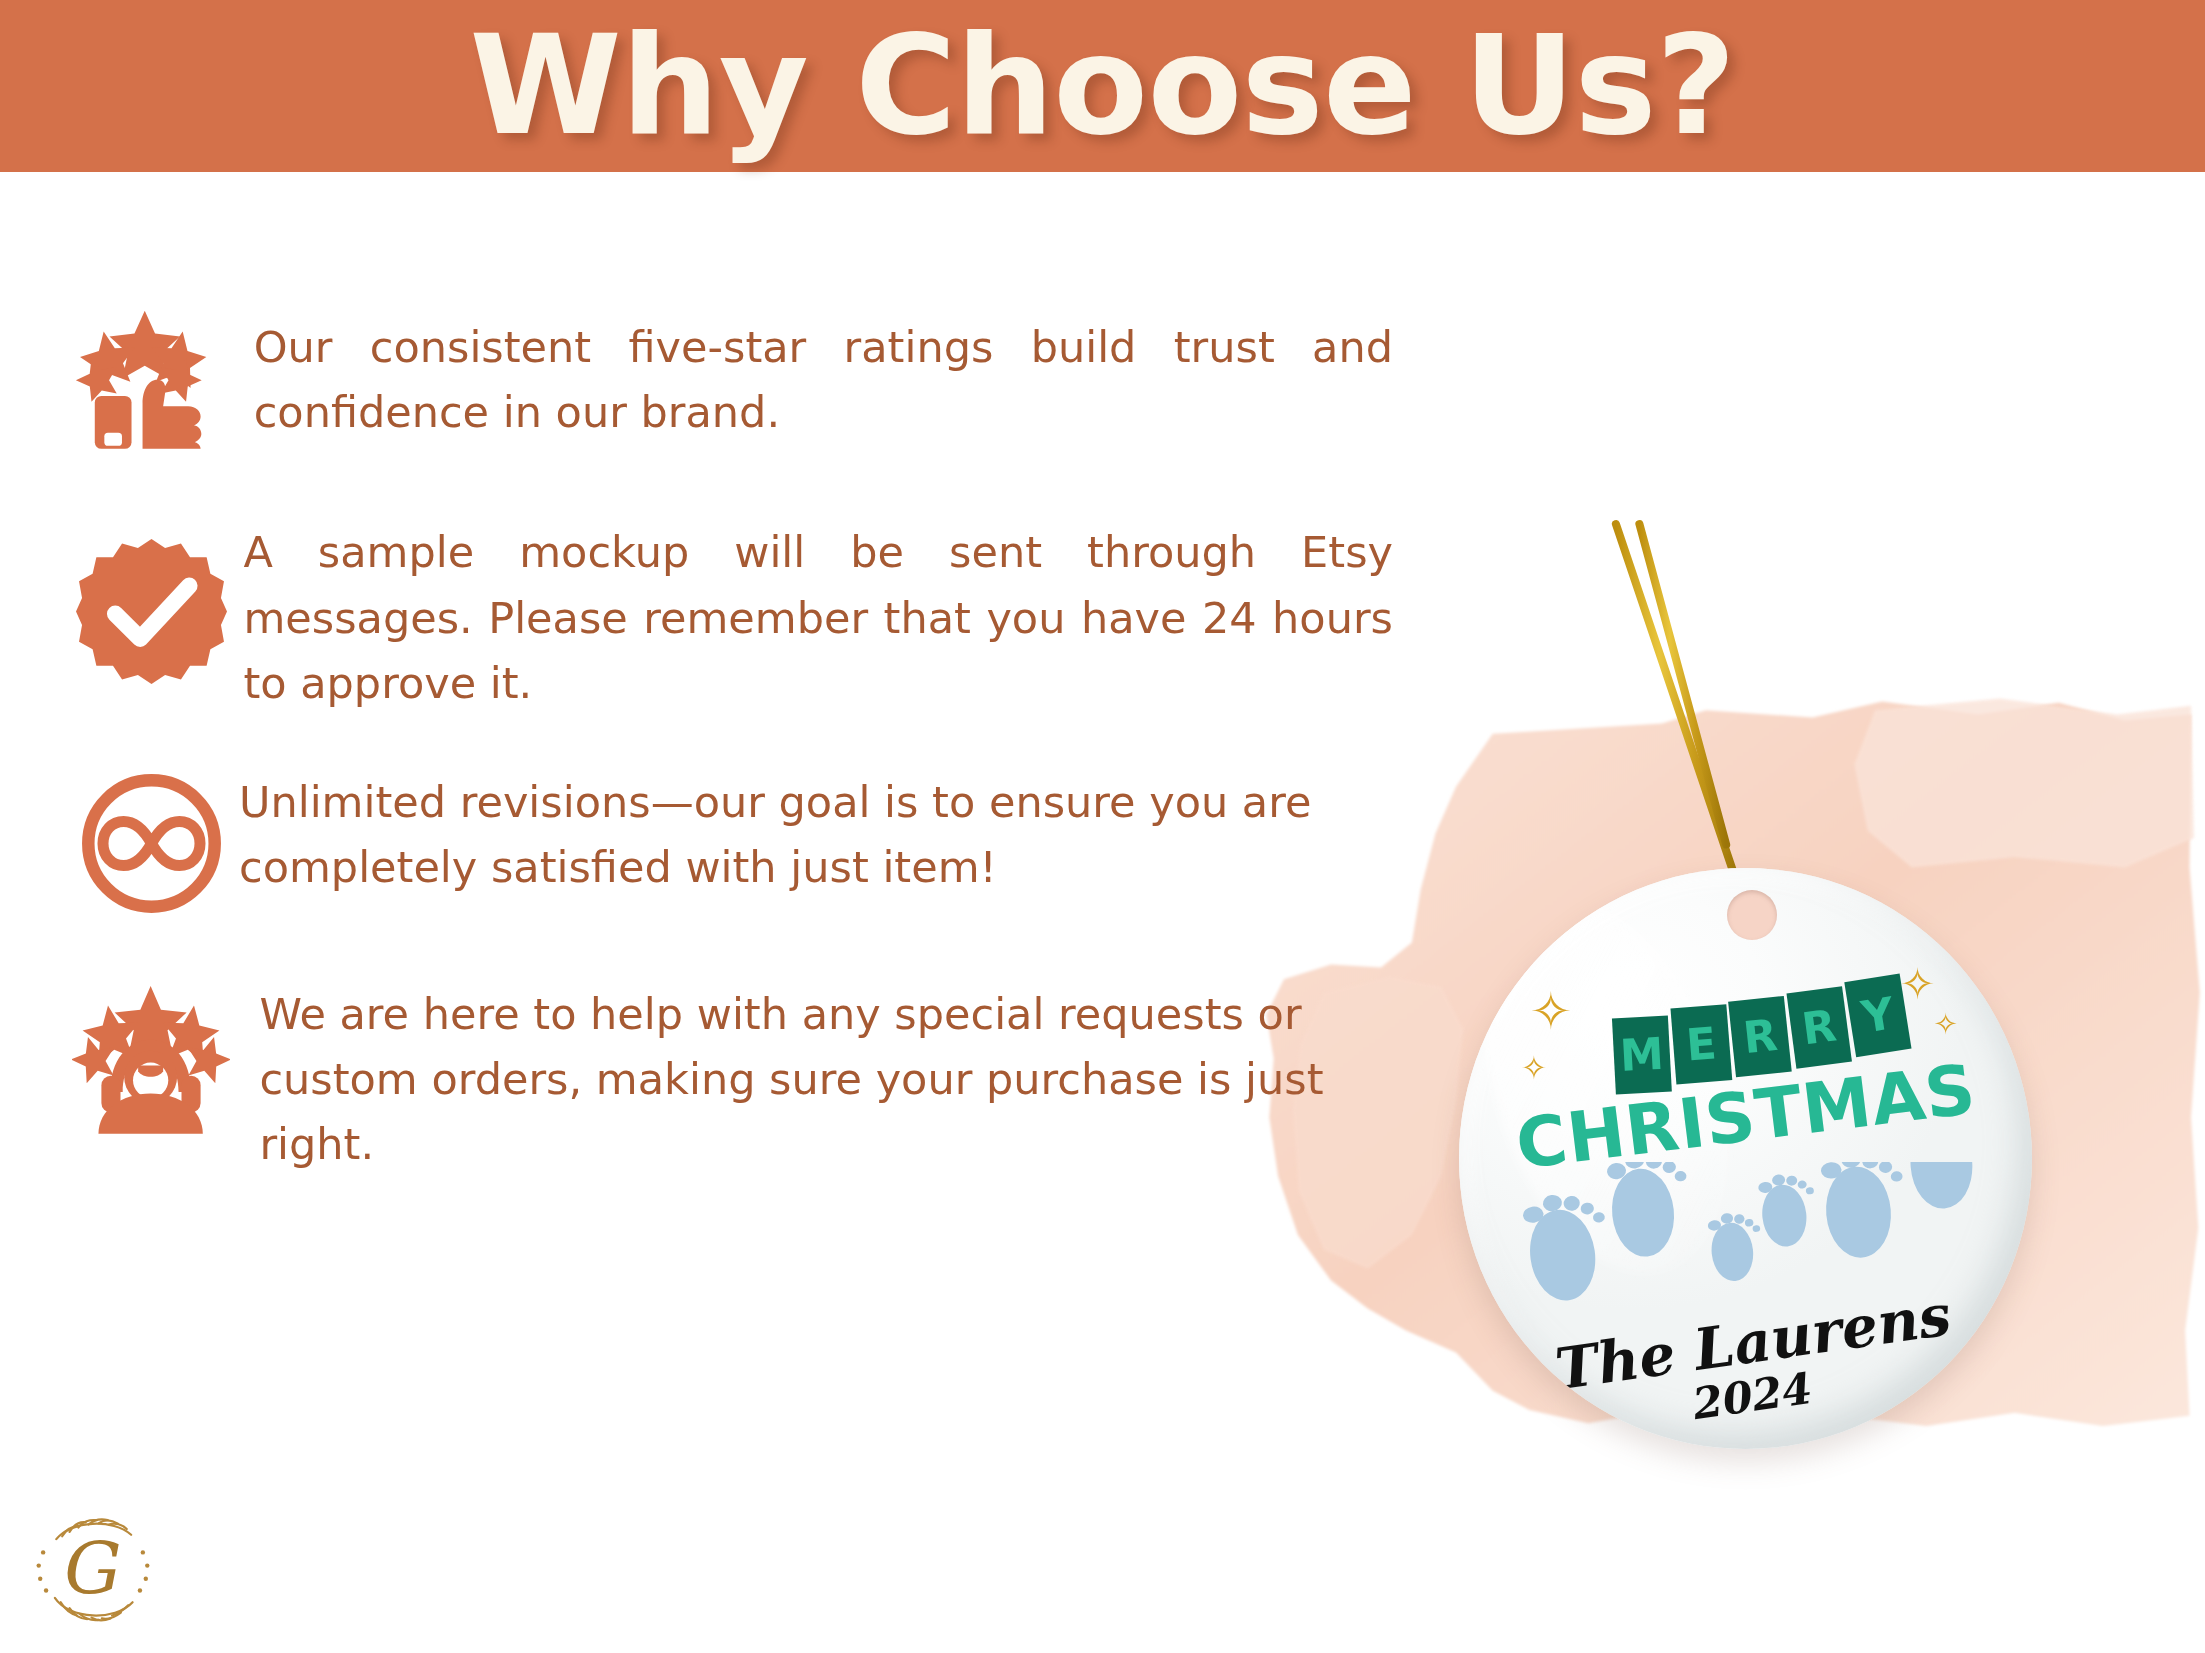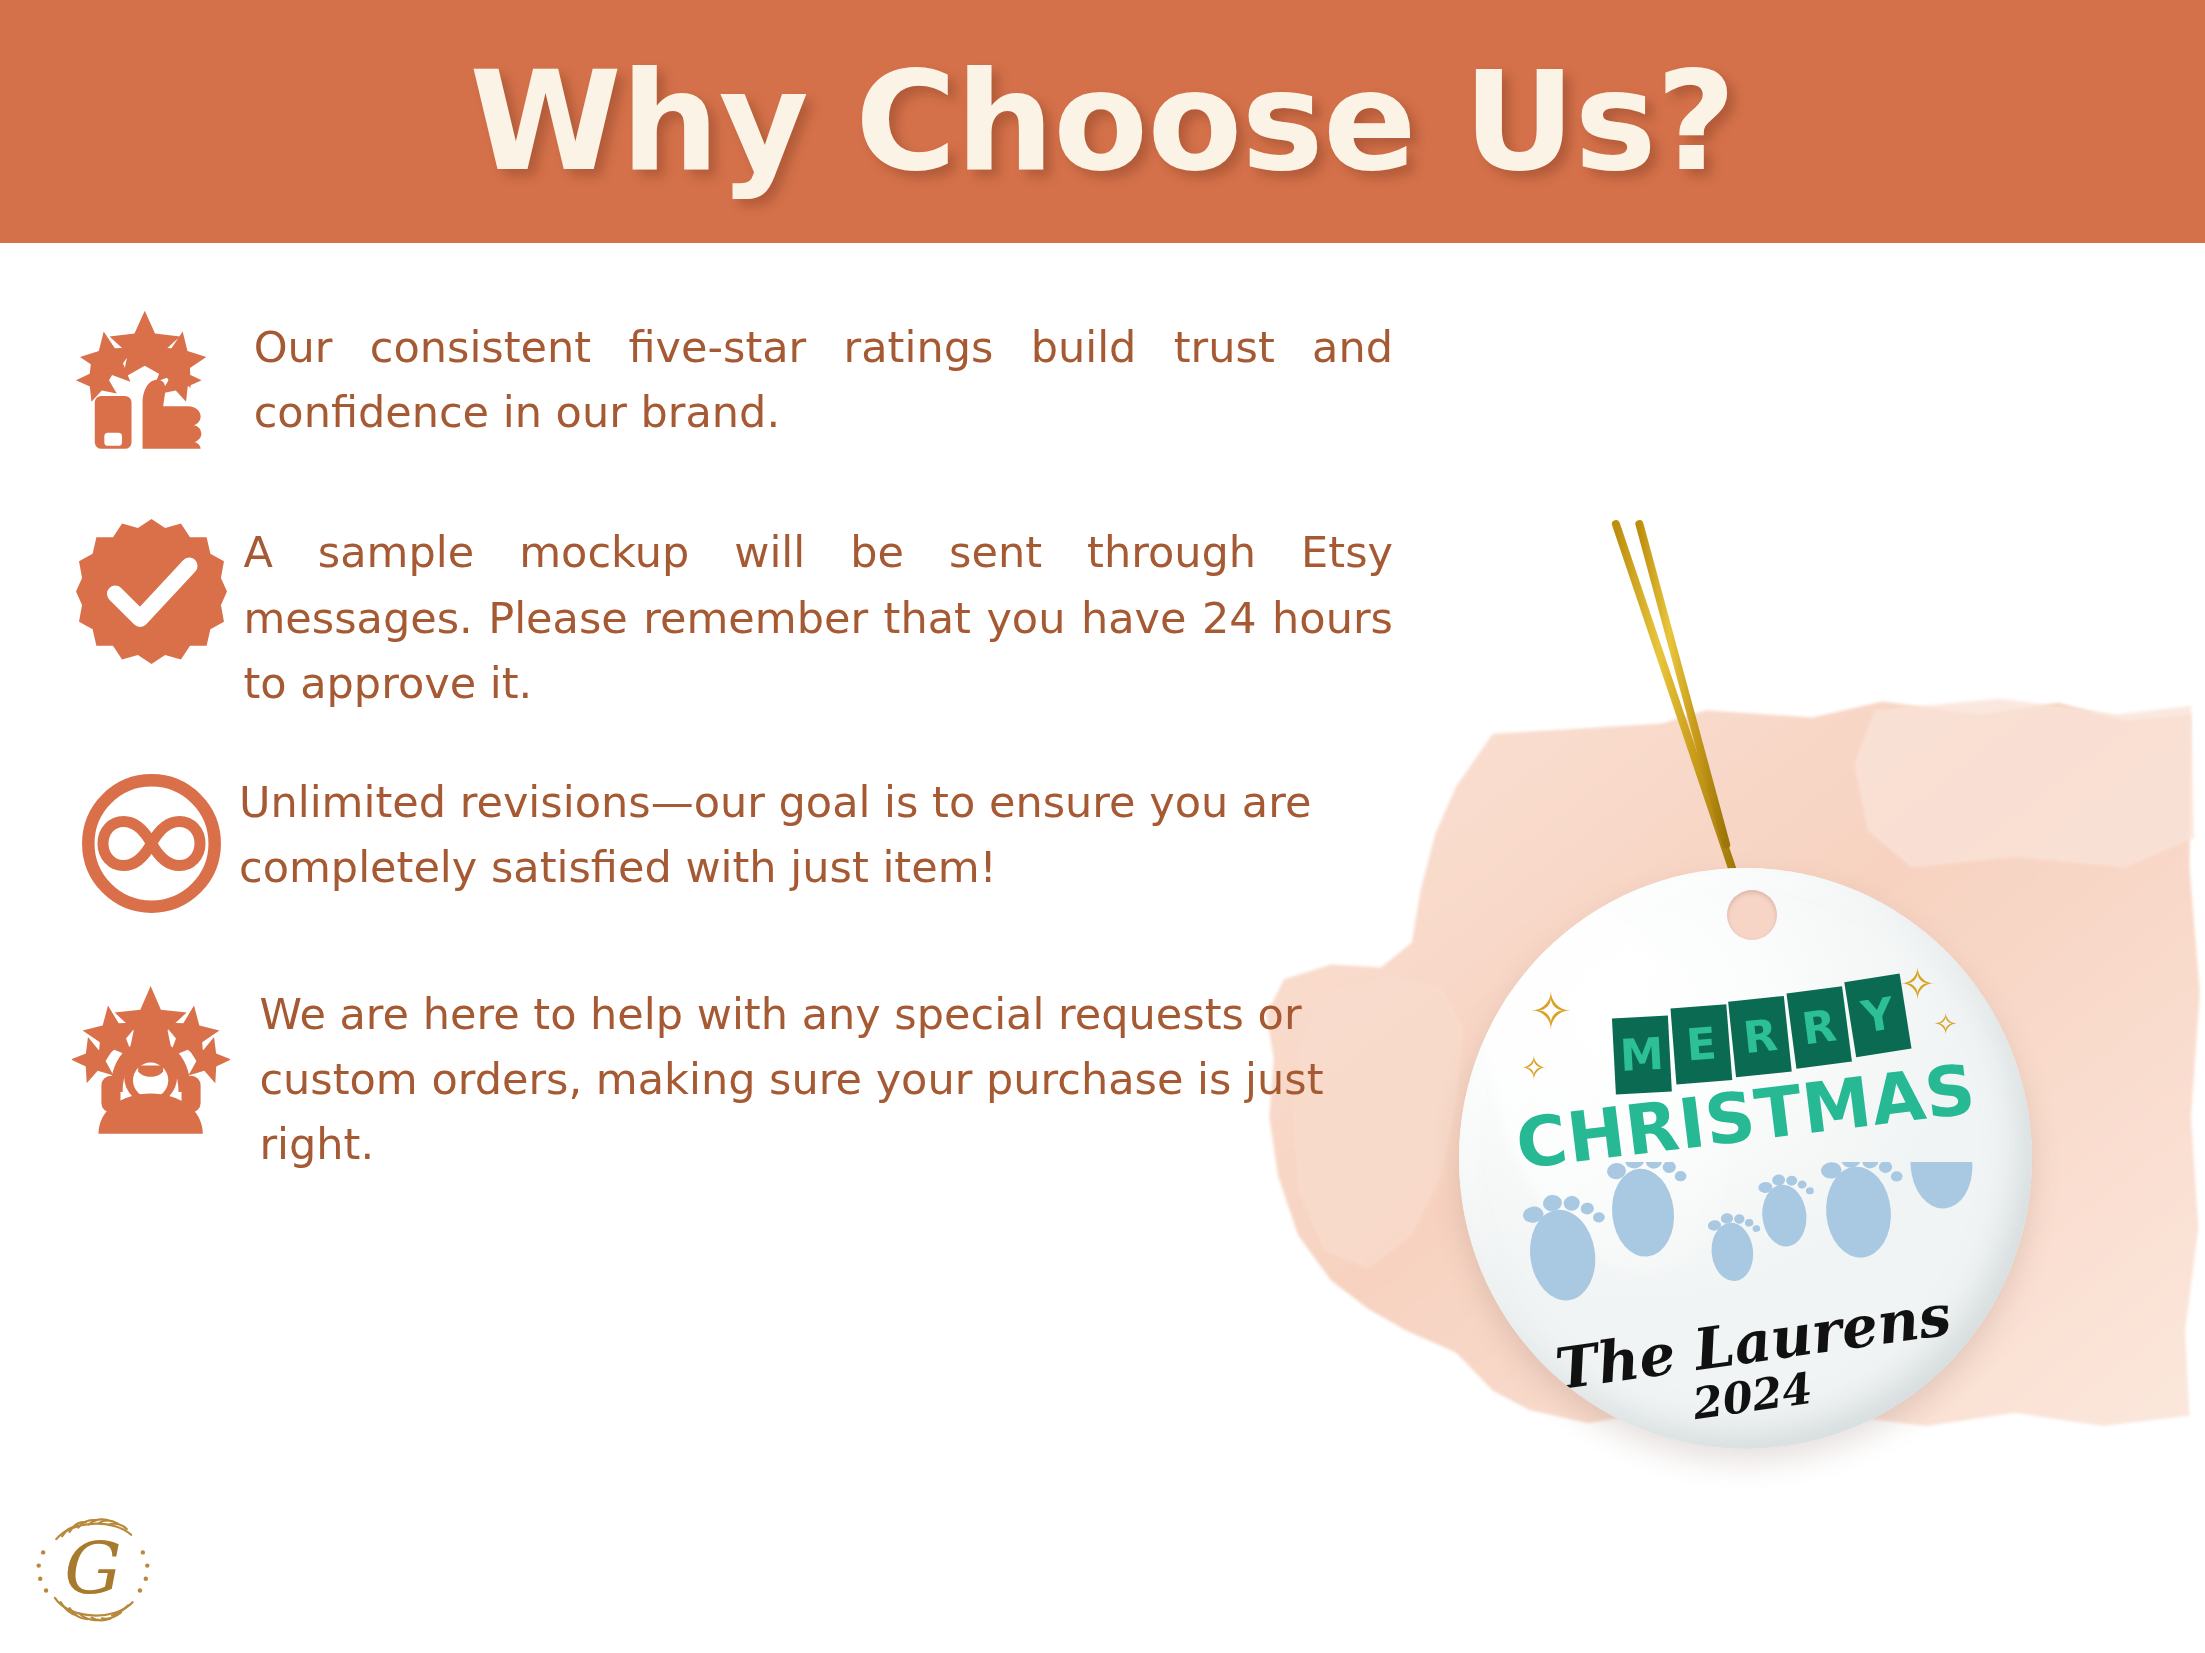--- a/index.html
+++ b/index.html
@@ -8,21 +8,21 @@
     background:#ffffff;
     font-family:"Liberation Sans", sans-serif;
     position:relative;
     overflow:hidden;
   }
 
   
   .header {
     position:absolute;
     left:0; top:0;
-    width:2205px; height:243px;
+    width:2205px; height:172px;
     background:#D4714A;
     display:flex;
     align-items:center;
     justify-content:center;
   }
   .header-title {
     font-family:"DejaVu Sans", sans-serif;
     font-weight:bold;
     font-size:138px;
     color:#FBF4E6;
@@ -67,21 +67,21 @@
     padding-top:7.4px;
     max-width:1154px;
   }
   .just { text-align:justify; text-align-last:left; }
   .row-1 .feature-text { padding-top:20.6px; padding-left:14.7px; }
   .row-2 .feature-text { padding-top:13.2px; padding-left:4.4px; }
   .row-3 .feature-text { padding-top:10.3px; padding-left:0px; }
   .row-4 .feature-text { padding-top:7.4px; padding-left:4.4px;margin-left:16px; }
 
   .row-1 { margin-bottom:44px; }
-  .row-2 { margin-bottom:43px; }
+  .row-2 { margin-bottom:43px;align-items:center; }
   .row-3 { margin-bottom:46px; }
 
   
   .ornament-stage {
     position:absolute;
     left:1441px; top:515px;
     width:632px; height:1000px;
   }
   .cord {
     position:absolute;

